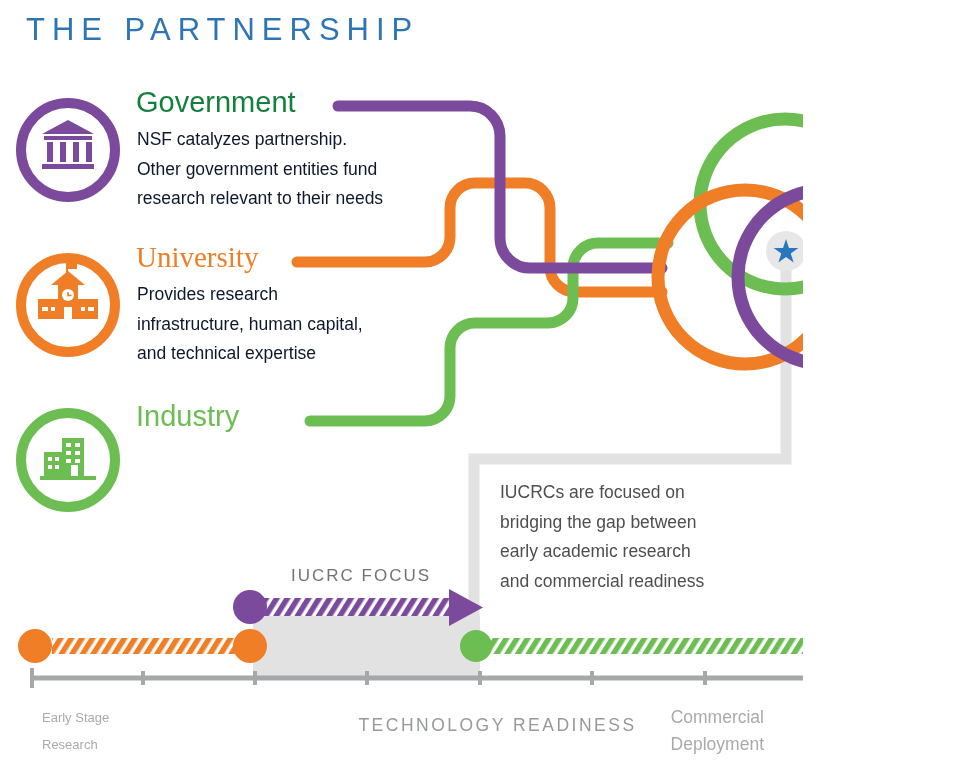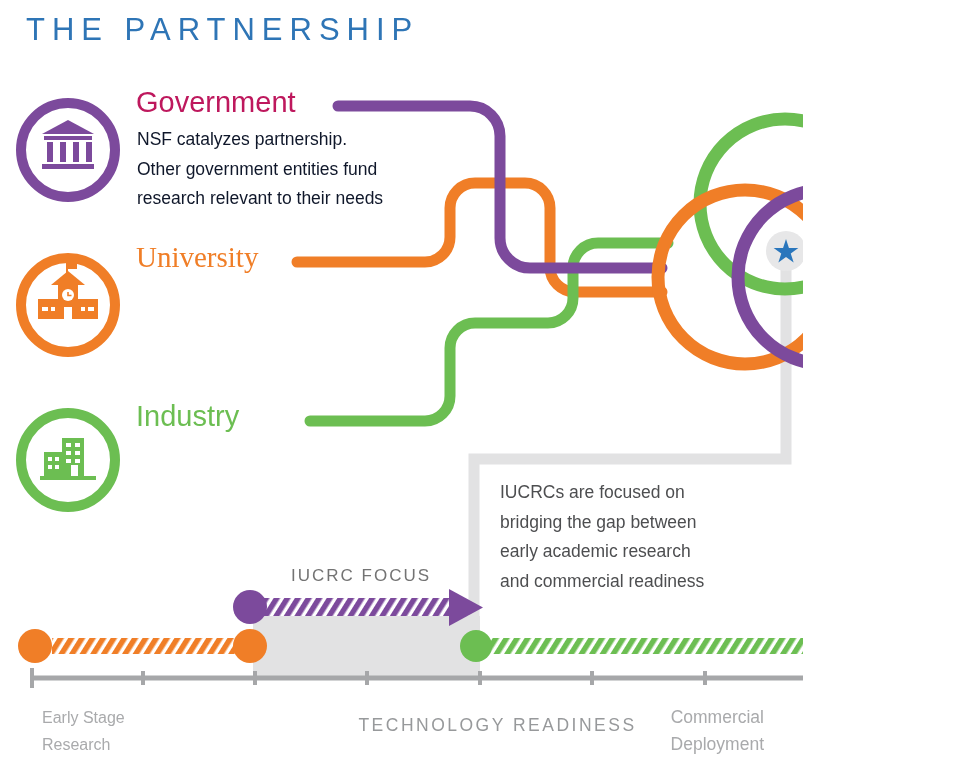--- a/index.html
+++ b/index.html
@@ -12,35 +12,35 @@
   .txt{position:absolute;z-index:2;}
 
   .title{left:26px;top:12px;font-size:31px;letter-spacing:7px;color:#2E75B6;font-weight:400;}
 
   .partner-icon{position:absolute;left:14px;width:108px;height:108px;z-index:2;}
   .icon-gov{top:96px;}
   .icon-uni{top:251px;}
   .icon-ind{top:406px;}
 
   .partner-heading{left:136px;font-size:29px;font-weight:400;}
-  .heading-gov{top:86px;color:#be185d;}
+  .heading-gov{top:86px;color:#15803d;}
   .heading-uni{top:241px;color:#F07E27;font-family:Liberation Serif, serif;}
   .heading-ind{top:400px;color:#6CBE52;}
 
   .partner-desc{left:137px;font-size:17.5px;line-height:29.5px;color:#0f172a;white-space:pre-line;}
   .desc-gov{top:125px;}
   .desc-uni{top:280px;}
   .desc-ind{top:439px;}
 
   .callout-text{left:500px;top:478px;font-size:17.5px;line-height:29.5px;color:#4D4E50;white-space:pre-line;}
 
   .focus-label{left:255px;top:566px;width:212px;text-align:center;font-size:17px;letter-spacing:2px;color:#737373;}
 
   .axis-label{left:325px;top:715px;width:345px;text-align:center;font-size:17.5px;letter-spacing:2.5px;color:#97999B;}
-  .left-axis-caption{left:42px;top:704px;font-size:16px;line-height:27px;color:#A9AAAC;white-space:pre-line;}
+  .left-axis-caption{left:42px;top:704px;font-size:13px;line-height:27px;color:#A9AAAC;white-space:pre-line;}
   .right-axis-caption{right:39px;top:704px;font-size:17.5px;line-height:27px;color:#A9AAAC;white-space:pre-line;text-align:center;}
 </style>
 </head>
 <body>
 
 <div class="canvas">
 
   <svg class="art" width="966" height="773" viewBox="0 0 966 773">
     <defs>
       <pattern id="hatchOrange" patternUnits="userSpaceOnUse" width="9" height="9" patternTransform="rotate(32)">
@@ -115,20 +115,23 @@
     </g>
     <circle cx="54" cy="44" r="6" fill="#ffffff"></circle>
     <path d="M54 41 V44.5 H57.5" stroke="#F07E27" stroke-width="1.6" fill="none"></path>
     <rect x="50" y="56" width="8" height="12" fill="#ffffff"></rect>
     <rect x="28" y="56" width="6" height="4" fill="#ffffff"></rect>
     <rect x="37" y="56" width="4" height="4" fill="#ffffff"></rect>
     <rect x="67" y="56" width="4" height="4" fill="#ffffff"></rect>
     <rect x="74" y="56" width="6" height="4" fill="#ffffff"></rect>
   </svg>
   <div class="txt partner-heading heading-uni">University</div>
+  <div class="txt partner-desc desc-uni">Provides research
+infrastructure, human capital,
+and technical expertise</div>
 
   <svg class="partner-icon icon-ind" viewBox="0 0 108 108">
     <circle cx="54" cy="54" r="47" fill="none" stroke="#6CBE52" stroke-width="10"></circle>
     <g fill="#6CBE52">
       <rect x="30" y="46" width="18" height="24"></rect>
       <rect x="48" y="32" width="22" height="38"></rect>
       <rect x="26" y="70" width="56" height="4"></rect>
     </g>
     <g fill="#ffffff">
       <rect x="34" y="51" width="4" height="4"></rect>

